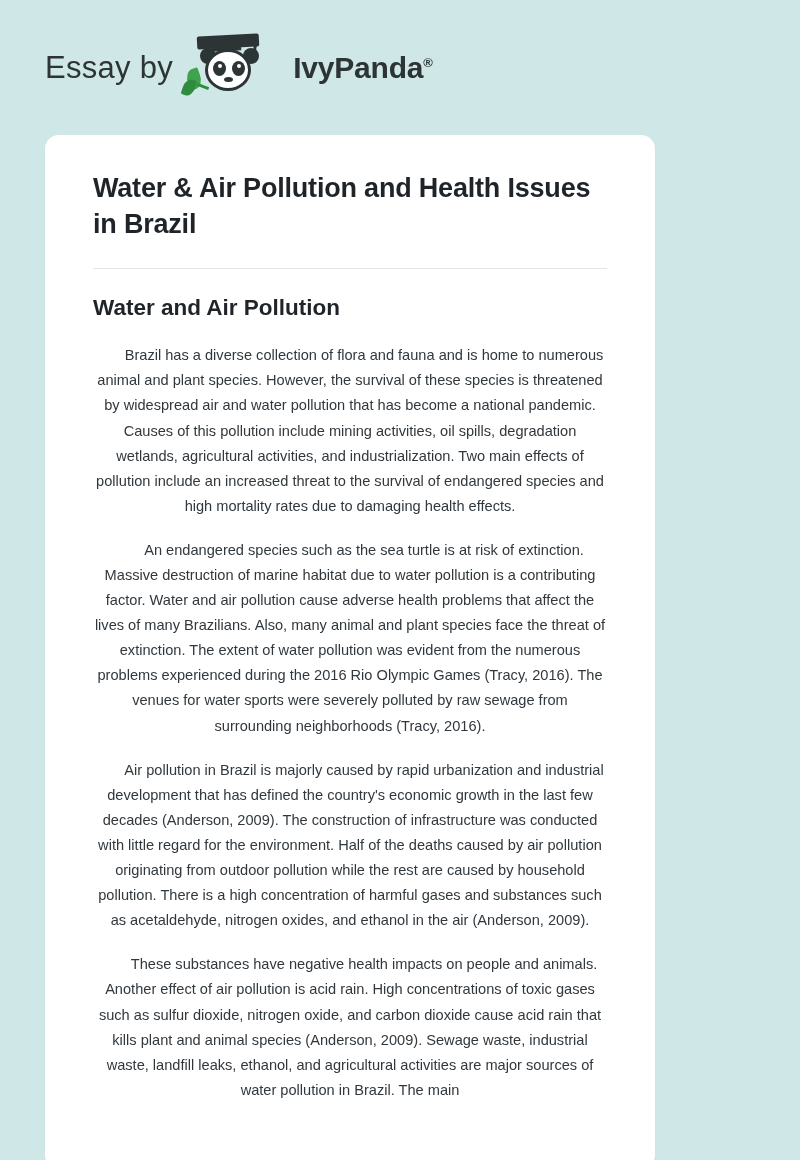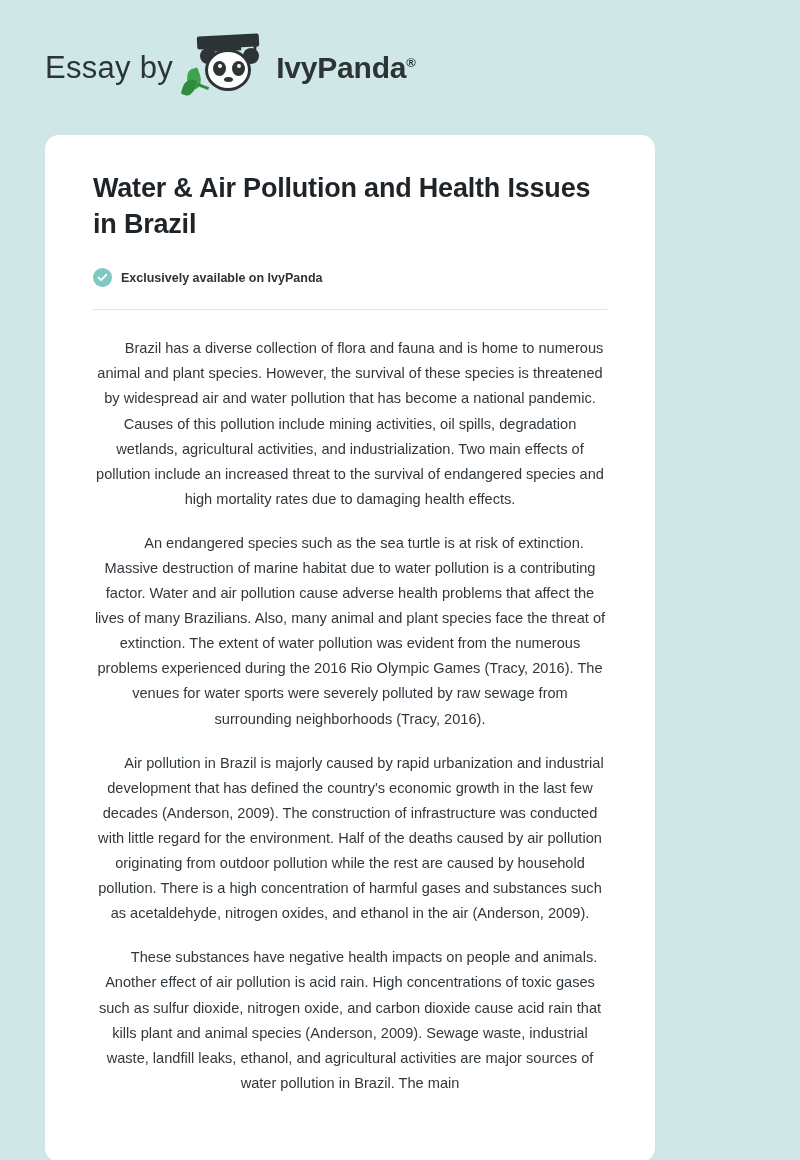--- a/index.html
+++ b/index.html
@@ -30,21 +30,21 @@
     gap: 10px;
   }
   .brand-essay {
     font-size: 31px;
     color: #2d3436;
     letter-spacing: 0.3px;
   }
   .logo-wrap {
     display: flex;
     align-items: center;
-    gap: 1px;
+    gap: 18px;
   }
   .logo-mark {
     width: 92px;
     height: 66px;
     position: relative;
     flex: none;
   }
   .logo-word {
     font-size: 30px;
     font-weight: bold;
@@ -229,31 +229,24 @@
         </span>
         <span class="logo-word"><span>IvyPanda</span><span class="reg">®</span></span>
       </span>
     </div>
   </div>
 
   <div class="card">
 
     <h1 class="doc-title">Water &amp; Air Pollution and Health Issues in Brazil</h1>
 
-    <div class="exclusive">
-      <span class="check-badge">
-        <svg width="11" height="11" viewBox="0 0 11 11" aria-hidden="true">
-          <path d="M1.6 5.6 L4.1 8.1 L9.2 2.8" fill="none" stroke="#ffffff" stroke-width="1.9" stroke-linecap="round" stroke-linejoin="round"></path>
-        </svg>
-      </span>
-      <span class="exclusive-text">Exclusively available on IvyPanda</span>
-    </div>
 
     <hr class="divider">
 
+    <h2 class="section-title">Water and Air Pollution</h2>
 
     <p class="body-par">Brazil has a diverse collection of flora and fauna and is home to numerous animal and plant species. However, the survival of these species is threatened by widespread air and water pollution that has become a national pandemic. Causes of this pollution include mining activities, oil spills, degradation wetlands, agricultural activities, and industrialization. Two main effects of pollution include an increased threat to the survival of endangered species and high mortality rates due to damaging health effects.</p>
     <p class="body-par">An endangered species such as the sea turtle is at risk of extinction. Massive destruction of marine habitat due to water pollution is a contributing factor. Water and air pollution cause adverse health problems that affect the lives of many Brazilians. Also, many animal and plant species face the threat of extinction. The extent of water pollution was evident from the numerous problems experienced during the 2016 Rio Olympic Games (Tracy, 2016). The venues for water sports were severely polluted by raw sewage from surrounding neighborhoods (Tracy, 2016).</p>
     <p class="body-par">Air pollution in Brazil is majorly caused by rapid urbanization and industrial development that has defined the country's economic growth in the last few decades (Anderson, 2009). The construction of infrastructure was conducted with little regard for the environment. Half of the deaths caused by air pollution originating from outdoor pollution while the rest are caused by household pollution. There is a high concentration of harmful gases and substances such as acetaldehyde, nitrogen oxides, and ethanol in the air (Anderson, 2009).</p>
     <p class="body-par">These substances have negative health impacts on people and animals. Another effect of air pollution is acid rain. High concentrations of toxic gases such as sulfur dioxide, nitrogen oxide, and carbon dioxide cause acid rain that kills plant and animal species (Anderson, 2009). Sewage waste, industrial waste, landfill leaks, ethanol, and agricultural activities are major sources of water pollution in Brazil. The main</p>
 
   </div>
 </div>
 
 </body></html>

